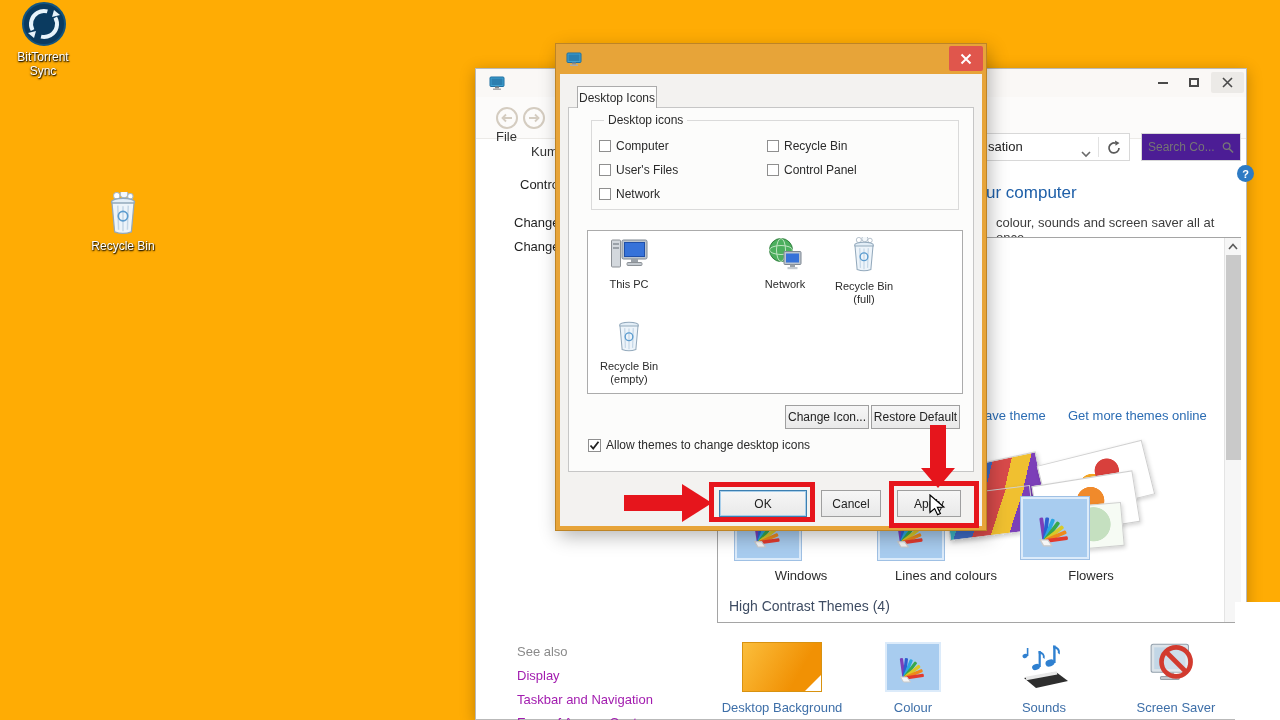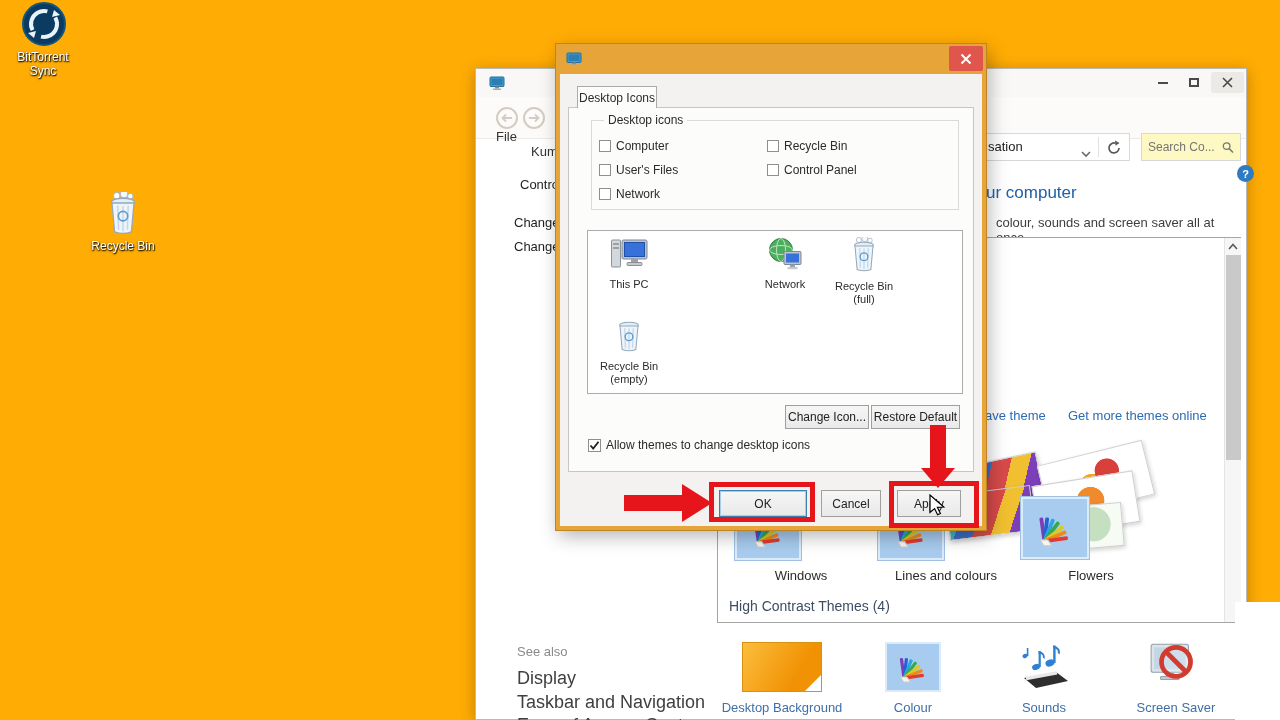--- a/index.html
+++ b/index.html
@@ -21,21 +21,21 @@
     border:1px solid #B9B9B9;box-shadow:0 3px 14px rgba(0,0,0,.25);}
   .titlebar{left:0;top:0;width:100%;height:28px;background:#FAF8F6;}
   .cap{top:3px;width:28px;height:21px;display:flex;align-items:center;justify-content:center;}
   .capclose{background:#ECEAE7;border-radius:2px;}
   .glyph-min{width:10px;height:2px;background:#4a4a4a;display:block;}
   .glyph-max{width:10px;height:9px;border:2px solid #4a4a4a;display:block;}
   .navbar{left:0;top:28px;width:100%;height:42px;background:#FCFBFA;border-bottom:1px solid #ECEAE7;}
   .navcirc{width:22px;height:22px;border-radius:50%;border:2px solid #D4CCC0;
     display:flex;align-items:center;justify-content:center;}
   .addrbox{left:222px;top:36px;width:432px;height:28px;border:1px solid #D8D8D8;background:#fff;}
-  .srchbox{left:665px;top:36px;width:100px;height:28px;border:1px solid #D8D8D8;background:#fef9c3;
+  .srchbox{left:665px;top:36px;width:100px;height:28px;border:1px solid #D8D8D8;background:#4c1d95;
     display:flex;align-items:center;padding:0 6px;}
   .srchbox input{border:none;outline:none;background:transparent;width:74px;
     font:12px "Liberation Sans",sans-serif;color:#8a8a8a;}
   .menu-item{font-size:13px;color:#333;}
   .side-item{font-size:13px;color:#1f1f1f;}
   .help{left:761px;top:96px;width:17px;height:17px;border-radius:50%;background:#2E7BC4;color:#fff;
     font-size:11px;font-weight:bold;display:flex;align-items:center;justify-content:center;}
   .heading{font-size:17px;color:var(--headblue,#1E5FA8);}
   .subtext{font-size:13px;color:#3d3d3d;}
 
@@ -48,21 +48,21 @@
     box-shadow:0 0 0 1px #9FC0E4;display:flex;align-items:center;justify-content:center;}
   .slide{background:#FDFDFD;border:1px solid #CFCFCF;box-shadow:1px 2px 4px rgba(0,0,0,.18);}
   .sl-red{background:#fff;background-image:radial-gradient(circle at 62% 38%,#D8403C 0 16%,rgba(216,64,60,0) 17%),radial-gradient(circle at 45% 62%,#F5A623 0 20%,rgba(245,166,35,0) 21%);}
   .sl-orange{background:#fff;background-image:radial-gradient(circle at 55% 45%,#F08A2B 0 22%,rgba(240,138,43,0) 23%);}
   .sl-pink{background:#F6FBF4;background-image:radial-gradient(circle at 30% 50%,#D16A8A 0 18%,rgba(209,106,138,0) 19%),radial-gradient(circle at 70% 45%,#C5E0C0 0 24%,rgba(197,224,192,0) 25%);}
   .sl-lines{background:linear-gradient(115deg,#3FB5C4 0 22%,#3F6BC4 22% 40%,#D84A4A 40% 58%,#F0C030 58% 76%,#7C3FB8 76% 100%);}
   .theme-label{font-size:13px;color:#2b2b2b;text-align:center;}
   .hc-header{font-size:14px;color:#3E4C63;}
 
   .seealso-h{font-size:13px;color:#8a8a8a;}
-  .seealso{font-size:18px;color:#404040;}
+  .seealso{font-size:13px;color:#a21caf;}
   .botlabel{font-size:13px;color:#3E6FA8;text-align:center;}
   .dbgthumb{width:80px;height:50px;background:linear-gradient(120deg,#FBBE3C,#F19104 70%);
     border:1px solid #D89210;position:relative;}
   .dbgthumb .fold{position:absolute;right:0;bottom:0;width:0;height:0;
     border-left:16px solid transparent;border-bottom:16px solid #fff;}
   .ctile{width:56px;height:50px;background:var(--tileblue,#A8CCEF);border:2px solid #DCEBFA;
     display:flex;align-items:center;justify-content:center;}
 
   
   #dlg{left:556px;top:44px;width:430px;height:486px;background:var(--gold,#E7A439);

